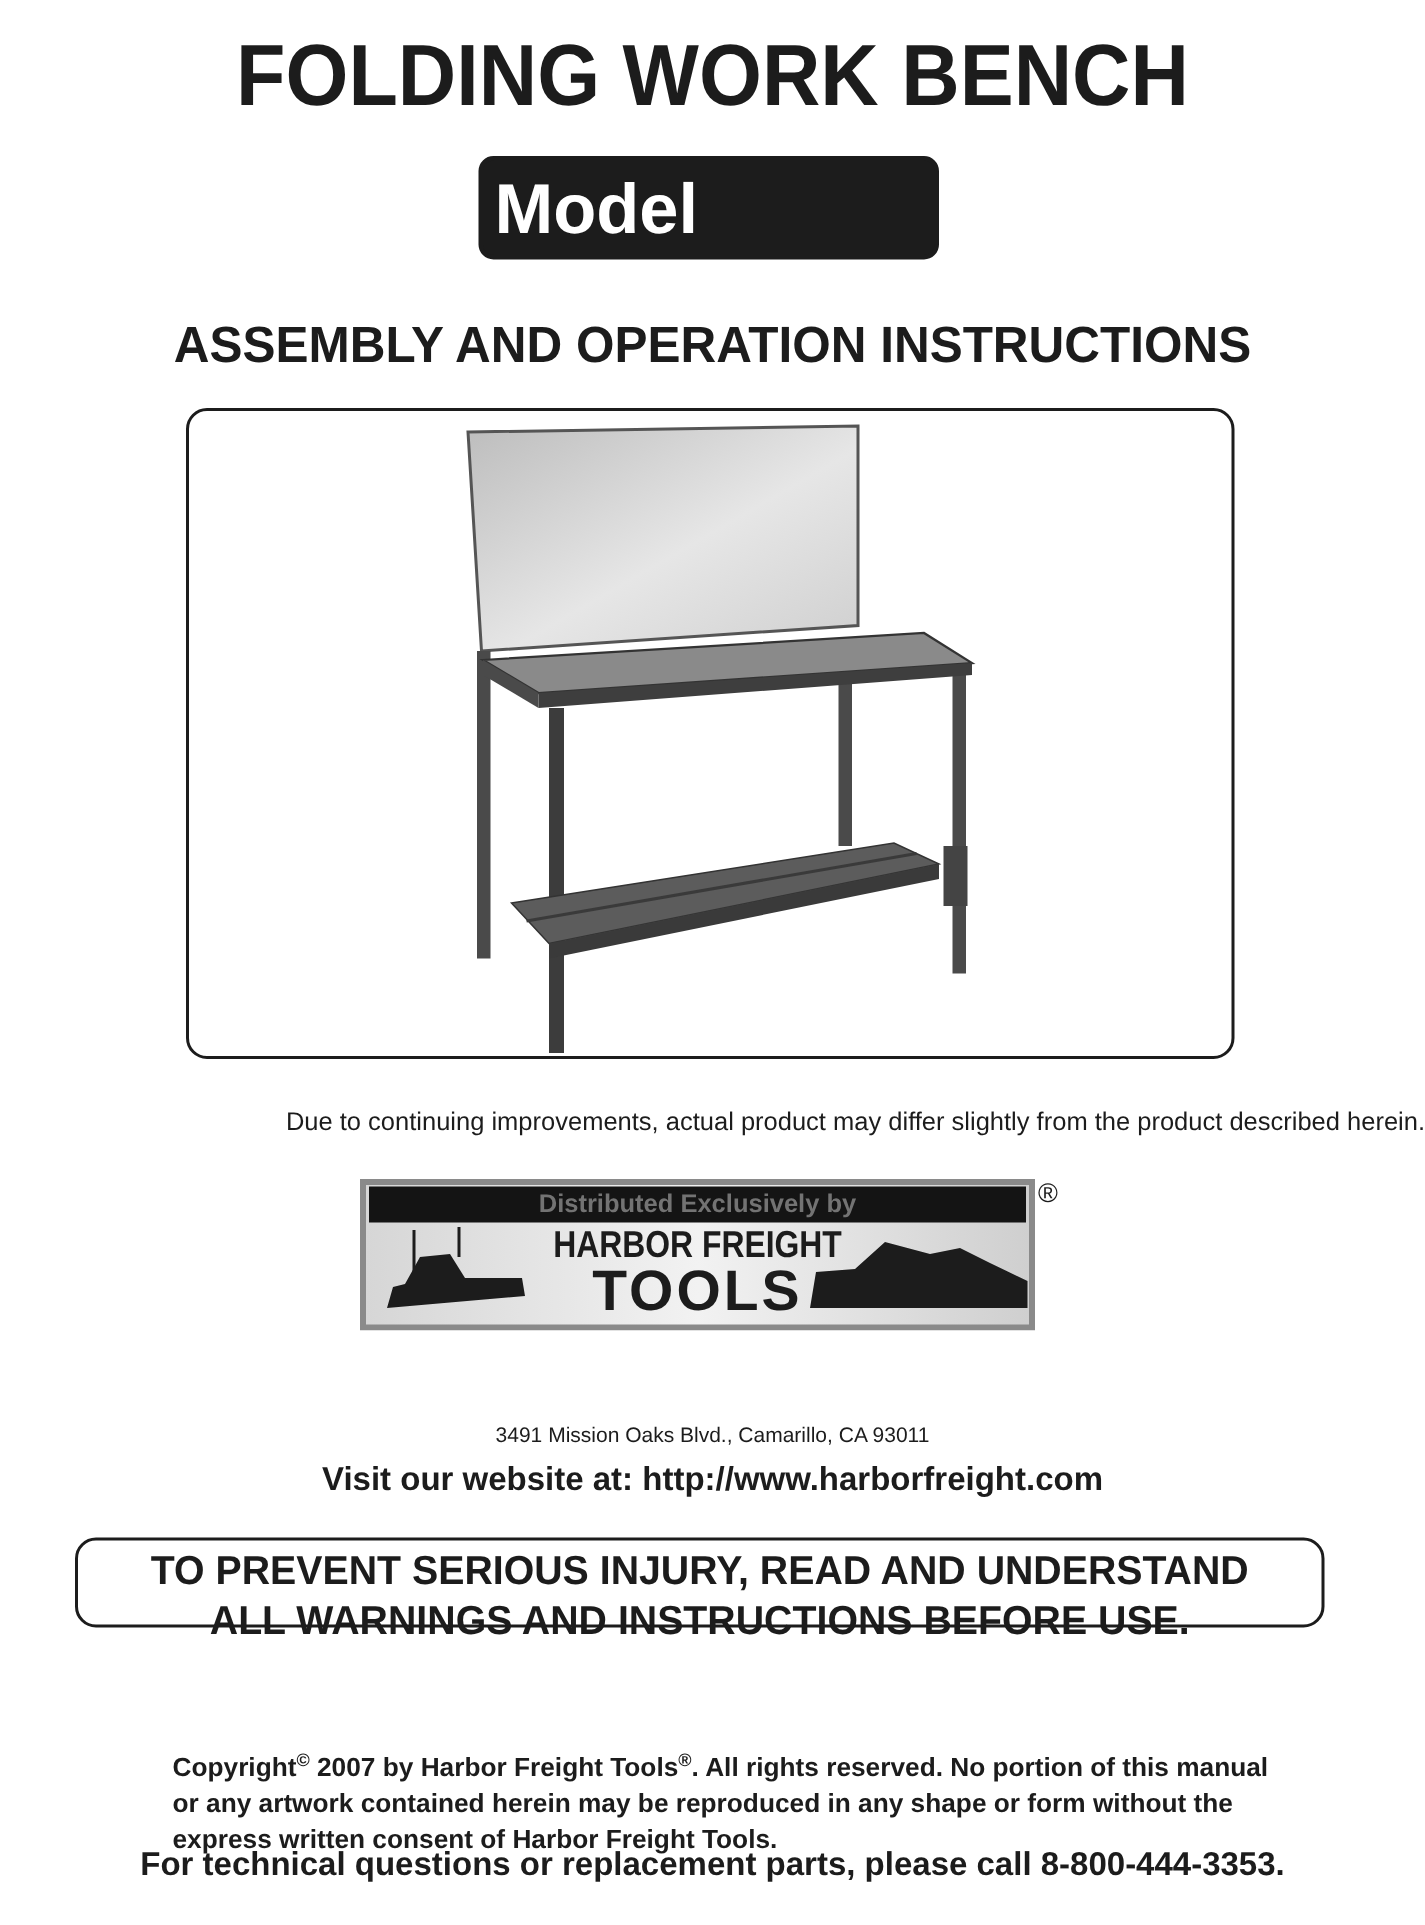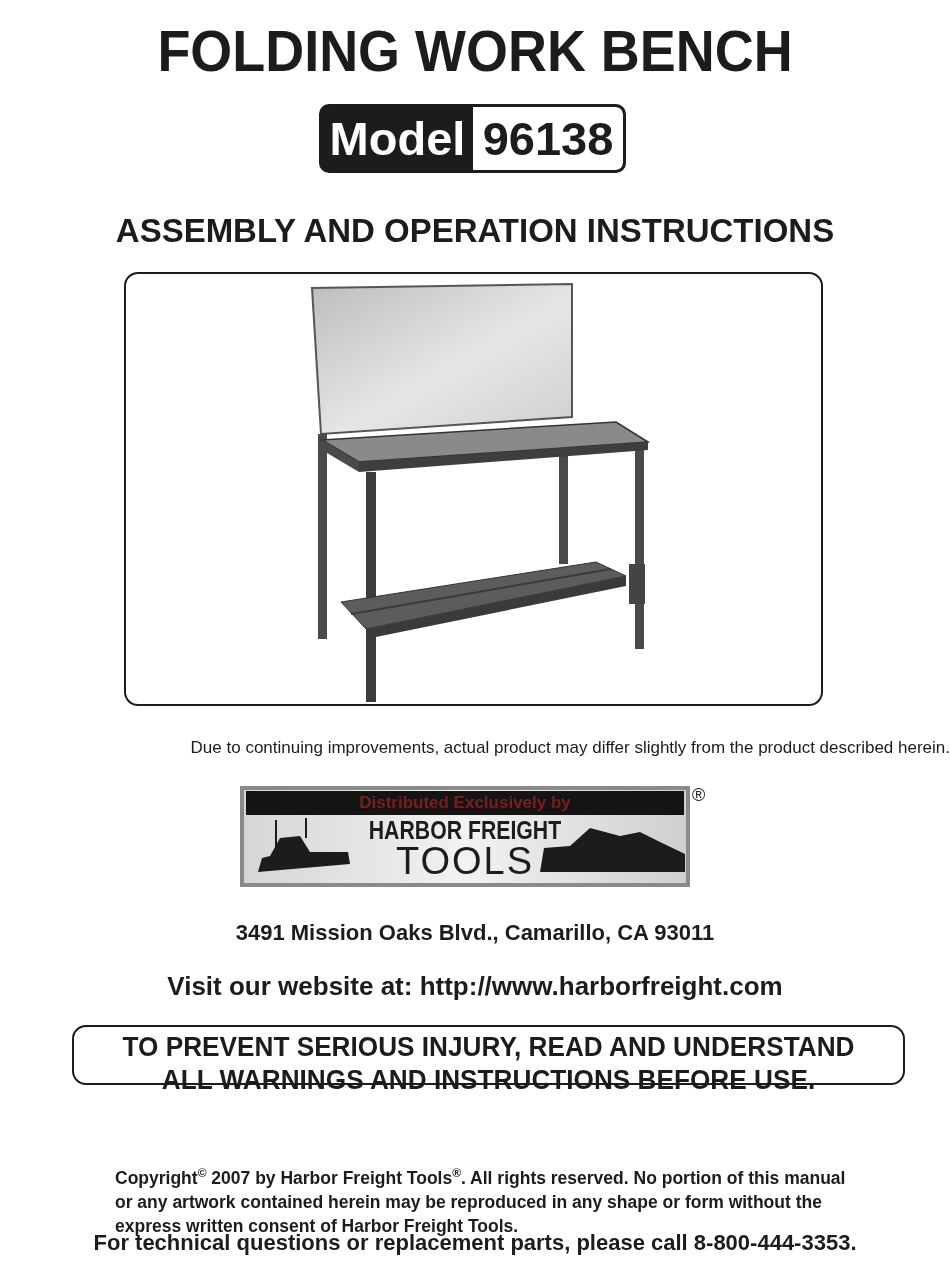--- a/index.html
+++ b/index.html
@@ -9,37 +9,36 @@
   .title { top:18px; font-size:58px; font-weight:bold; letter-spacing:0px; transform:scaleX(0.93); transform-origin:center; line-height:66px; }
   .model-box { left:319px; top:104px; width:307px; height:69px; border:3px solid #1c1c1c; border-radius:10px; background:#1c1c1c; box-sizing:border-box; display:flex; overflow:hidden; }
   .model-label { width:151px; color:#ffffff; font-size:47px; font-weight:bold; line-height:63px; text-align:center; }
   .model-num { flex:1; background:#ffffff; color:#1c1c1c; font-size:47px; font-weight:bold; line-height:63px; text-align:center; border-radius:0 7px 7px 0; }
   .subtitle { top:208px; font-size:34px; font-weight:bold; line-height:44px; transform:scaleX(0.97); }
   .photo-frame { left:124px; top:272px; width:699px; height:434px; border:2px solid #1c1c1c; border-radius:14px; box-sizing:border-box; background:#fff; }
   .photo-frame svg { position:absolute; left:0; top:0; }
   .disclaimer { top:737px; font-size:17px; line-height:22px;text-align:right; }
   .logo { left:240px; top:786px; width:450px; height:101px; }
   .reg-mark { left:692px; top:785px; font-size:18px; }
-  .address { top:919px; font-size:22px; line-height:28px;font-weight:bold; }
-  .website { top:972px; font-size:26px; font-weight:bold; line-height:28px; }
-  .warning-box { left:72px; top:1025px; width:833px; height:60px; border:2px solid #1c1c1c; border-radius:14px; box-sizing:border-box; text-align:center; }
+  .address { top:942px; font-size:14px; line-height:28px; }
+  .website { top:972px; font-size:22px; font-weight:bold; line-height:28px; }
+  .warning-box { left:50px; top:1025px; width:833px; height:60px; border:2px solid #1c1c1c; border-radius:14px; box-sizing:border-box; text-align:center; }
   .warning-line { font-size:27px; font-weight:bold; line-height:33px; transform:scaleX(0.97); }
   .warning-line.l1 { margin-top:4px; }
   .copyright { left:115px; top:1166px; width:740px; font-size:17.5px; line-height:24px;font-weight:bold; }
   .copyright sup { font-size:12px; vertical-align:7px; line-height:0; }
   .support { top:1229px; font-size:22px; font-weight:bold; line-height:28px; }
 </style>
 </head>
 <body>
 
 <div class="abs center title">FOLDING WORK BENCH</div>
 
 <div class="abs model-box">
   <div class="model-label">Model</div>
-  <div class="model-num">96138</div>
 </div>
 
 <div class="abs center subtitle">ASSEMBLY AND OPERATION INSTRUCTIONS</div>
 
 <div class="abs photo-frame">
   <svg width="699" height="434" viewBox="0 0 699 434">
     <defs>
       <linearGradient id="panelg" x1="0" y1="0" x2="1" y2="1">
         <stop offset="0" stop-color="#bdbdbd"></stop>
         <stop offset="0.55" stop-color="#e6e6e6"></stop>
@@ -79,23 +78,23 @@
       </linearGradient>
     </defs>
     <rect x="0" y="0" width="450" height="101" fill="#8a8a8a"></rect>
     <rect x="4" y="4" width="442" height="93" fill="url(#logog)"></rect>
     <rect x="6" y="5" width="438" height="24" fill="#141414"></rect>
     <polygon points="18,86 110,78 108,66 70,66 60,50 40,52 30,70 22,72" fill="#1c1c1c"></polygon>
     <line x1="36" y1="70" x2="36" y2="34" stroke="#1c1c1c" stroke-width="2"></line>
     <line x1="66" y1="52" x2="66" y2="32" stroke="#1c1c1c" stroke-width="2"></line>
     <polygon points="300,86 445,86 445,68 420,56 400,46 380,50 350,42 330,60 304,62" fill="#1c1c1c"></polygon>
   </svg>
-  <div class="abs" style="left:0;top:5px;width:450px;text-align:center;color:#7f1d1d;font-weight:bold;font-size:17px;line-height:24px;">Distributed Exclusively by</div>
+  <div class="abs" style="left:0;top:5px;width:450px;text-align:center;color:#737373;font-weight:bold;font-size:17px;line-height:24px;">Distributed Exclusively by</div>
   <div class="abs" style="left:0;top:30px;width:450px;text-align:center;color:#1c1c1c;font-weight:bold;font-size:25px;line-height:28px;transform:scaleX(0.85);">HARBOR FREIGHT</div>
-  <div class="abs" style="left:0;top:55px;width:450px;text-align:center;color:#1c1c1c;font-weight:normal;font-size:38px;line-height:40px;letter-spacing:2px;">TOOLS</div>
+  <div class="abs" style="left:0;top:55px;width:450px;text-align:center;color:#1c1c1c;font-weight:bold;font-size:38px;line-height:40px;letter-spacing:2px;">TOOLS</div>
 </div>
 <div class="abs reg-mark">®</div>
 
 <div class="abs center address">3491 Mission Oaks Blvd., Camarillo, CA 93011</div>
 
 <div class="abs center website">Visit our website at: http://www.harborfreight.com</div>
 
 <div class="abs warning-box">
   <div class="warning-line l1">TO PREVENT SERIOUS INJURY, READ AND UNDERSTAND</div>
   <div class="warning-line">ALL WARNINGS AND INSTRUCTIONS BEFORE USE.</div>

